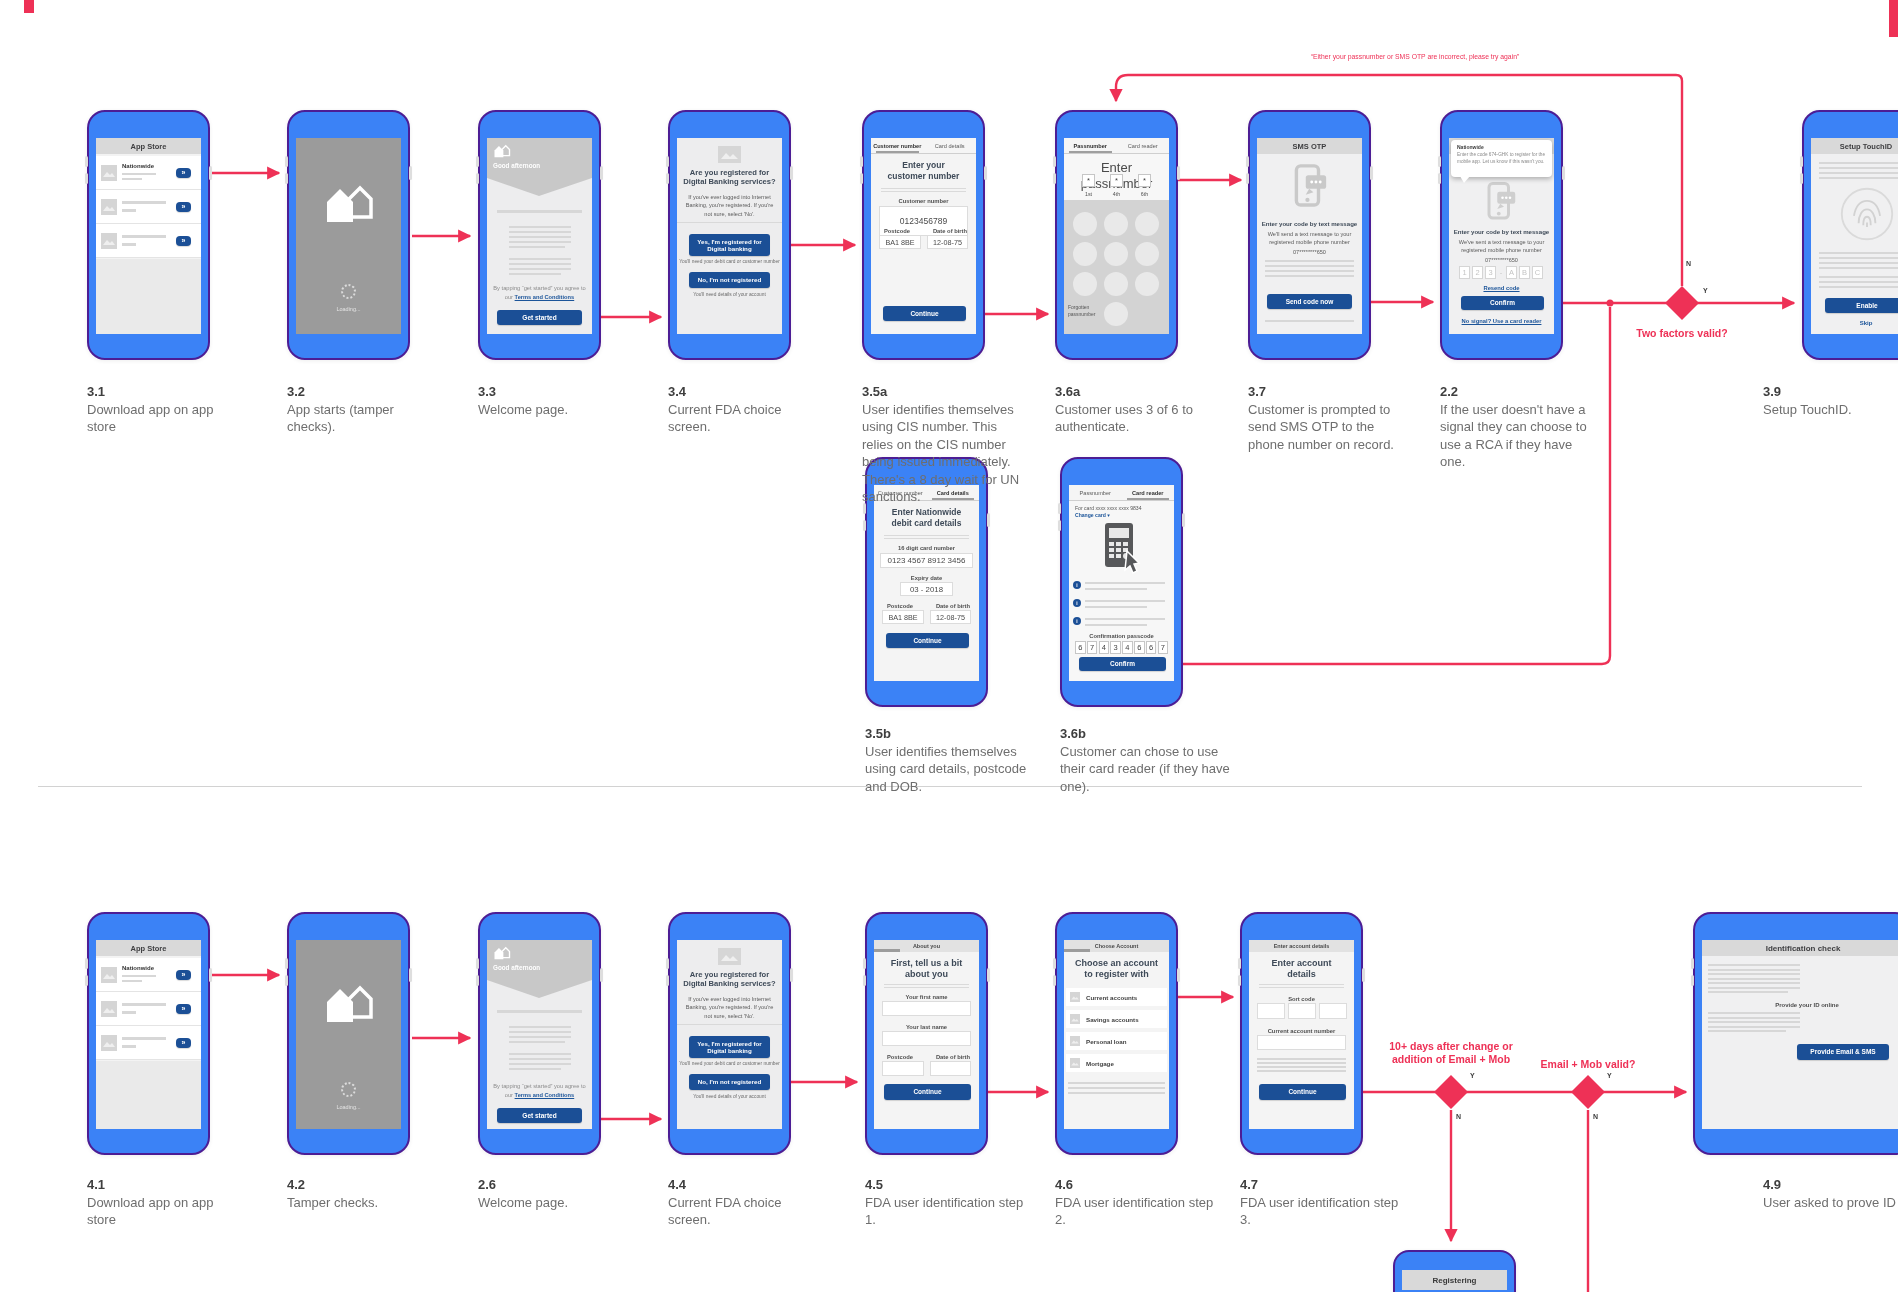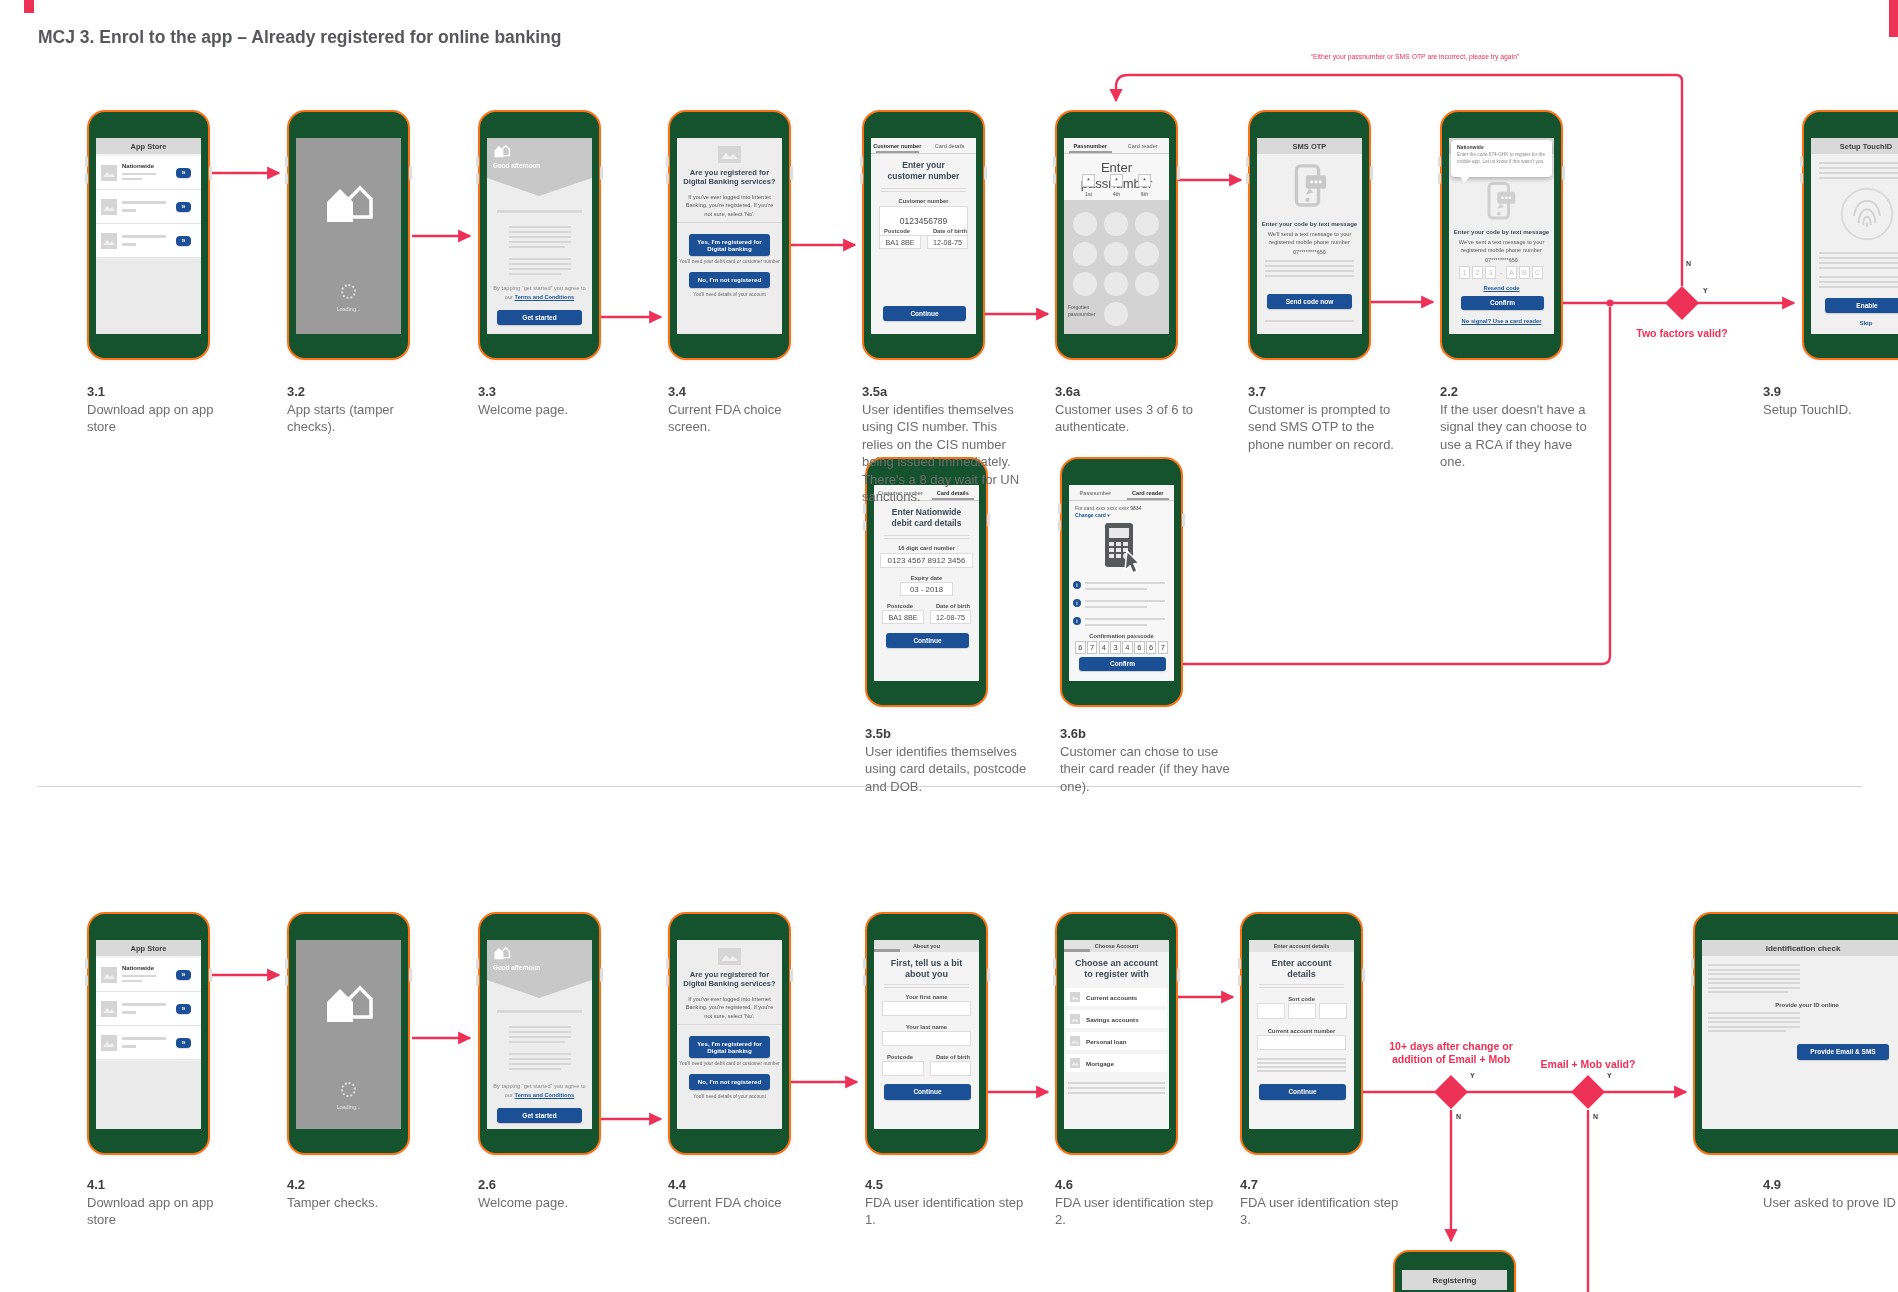--- a/index.html
+++ b/index.html
@@ -4,21 +4,21 @@
 <style>
 *{margin:0;padding:0;box-sizing:border-box}
 body{background:#fff}
 .canvas{position:relative;width:1898px;height:1292px;background:#fff;overflow:hidden;
   font-family:"Liberation Sans","DejaVu Sans",sans-serif;-webkit-font-smoothing:antialiased}
 .abs{position:absolute}
 .sec-title{position:absolute;font-size:17.5px;font-weight:bold;color:#57585a}
 .divider{position:absolute;height:1px;background:#d2d2d2}
 .cropmark{position:absolute;background:#ee3156}
 
-.phone{position:absolute;width:123px;height:250px;background:#14532d;border:2px solid #f97316;
+.phone{position:absolute;width:123px;height:250px;background:#3b82f6;border:2px solid #4c1d95;
   border-radius:18px;box-shadow:0 1px 4px rgba(0,0,0,.07)}
 .phone:before{content:"";position:absolute;left:-4px;top:44px;width:3px;height:11px;background:#dedede;border-radius:2px;box-shadow:0 17px 0 #dedede}
 .phone:after{content:"";position:absolute;right:-4px;top:54px;width:3px;height:14px;background:#dedede;border-radius:2px}
 .nonub:before,.nonub:after{display:none}
 .screen{position:absolute;left:7px;right:7px;top:26px;bottom:24px;background:#f0f0f1;overflow:hidden}
 
 .hdrbar{position:absolute;left:0;right:0;top:0;height:16px;background:#d9d9d9;color:#3e3e40;
   font-weight:bold;font-size:7.5px;display:flex;align-items:center;justify-content:center}
 .hdrbar2{position:absolute;left:0;right:0;top:0;height:12px;background:#e2e2e2;color:#4a4a4a;
   font-weight:bold;font-size:5.5px;display:flex;align-items:center;justify-content:center}
@@ -59,21 +59,20 @@
   border-left:4px solid transparent;border-right:6px solid transparent;border-top:7px solid #fff}
 </style>
 </head>
 <body>
 
 <div class="canvas">
 
   <div class="cropmark" style="left:24px;top:0;width:10px;height:13px"></div>
   <div class="cropmark" style="left:1889px;top:0;width:9px;height:37px"></div>
 
-  <div class="sec-title" style="left:38px;top:27px">MCJ 3. Enrol to the app – Already registered for online banking</div>
   <div class="divider" style="left:38px;top:786px;width:1824px"></div>
 
   <svg class="flow" width="1898" height="1292" viewBox="0 0 1898 1292">
     <defs>
       <marker id="arw" viewBox="0 0 10 10" refX="9" refY="5" markerWidth="5.5" markerHeight="5.5" orient="auto-start-reverse">
         <path d="M0 0 L10 5 L0 10 z" fill="#ee3156"></path>
       </marker>
     </defs>
     <g stroke="#ee3156" stroke-width="2.4" fill="none">
 

